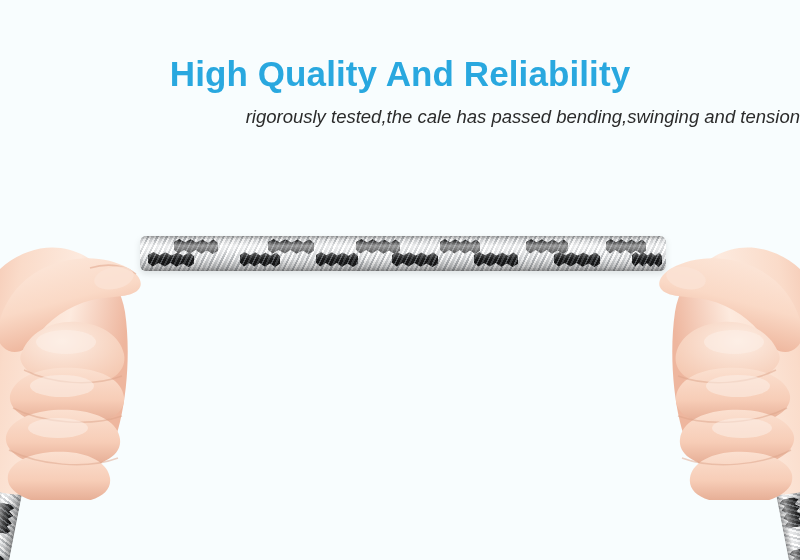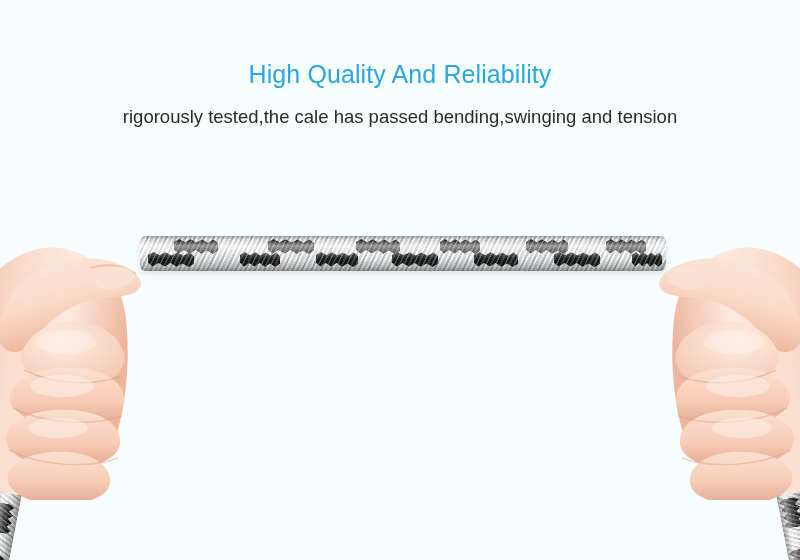--- a/index.html
+++ b/index.html
@@ -22,37 +22,38 @@
     overflow: hidden;
   }
 
   
   #headline {
     position: absolute;
     left: 0;
     top: 54px;
     width: 800px;
     text-align: center;
-    font-size: 25px;
-    font-weight: normal;
+    font-size: 35px;
+    font-weight: bold;
     letter-spacing: 0.1px;
     color: #29a8df;
     line-height: 40px;
     white-space: nowrap;
   }
 
   #subcopy {
     position: absolute;
     left: 0;
     top: 102px;
     width: 800px;
-    text-align: center;
+    text-align: right;
     color: #2b2b2b;
     font-size: 18.5px;
     line-height: 30px;
+    font-style: italic;
   }
   #subcopy .ln {
     display: block;
     white-space: nowrap;
   }
 
   
   #photo {
     position: absolute;
     left: 0;

